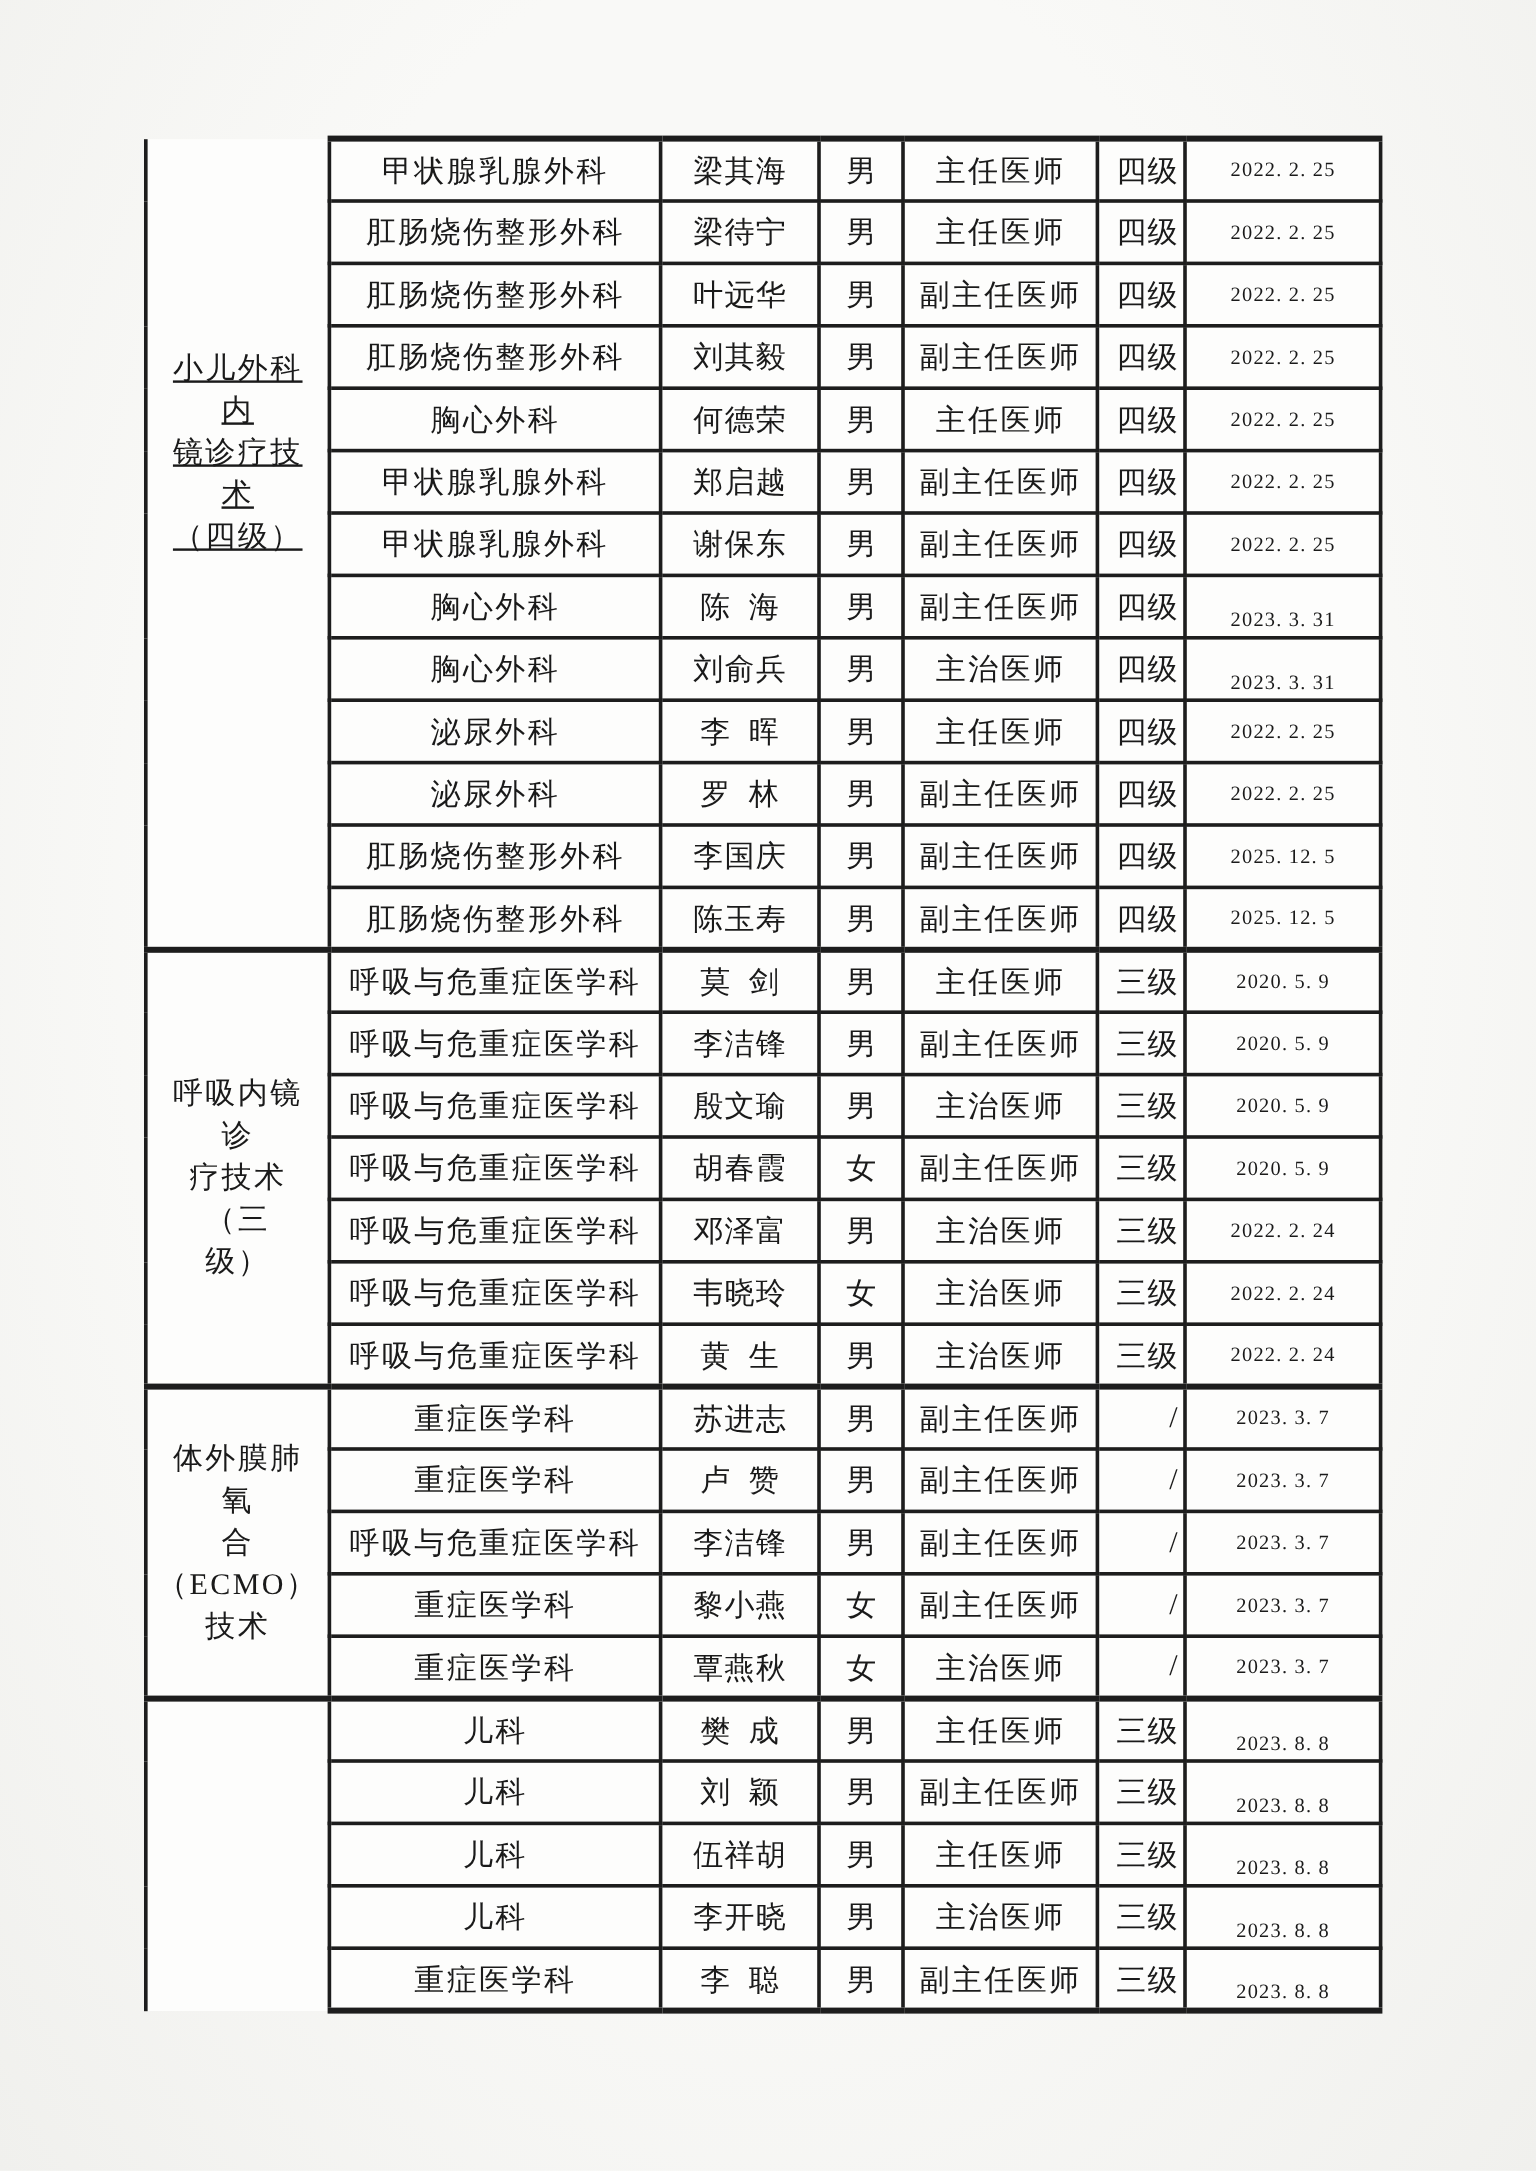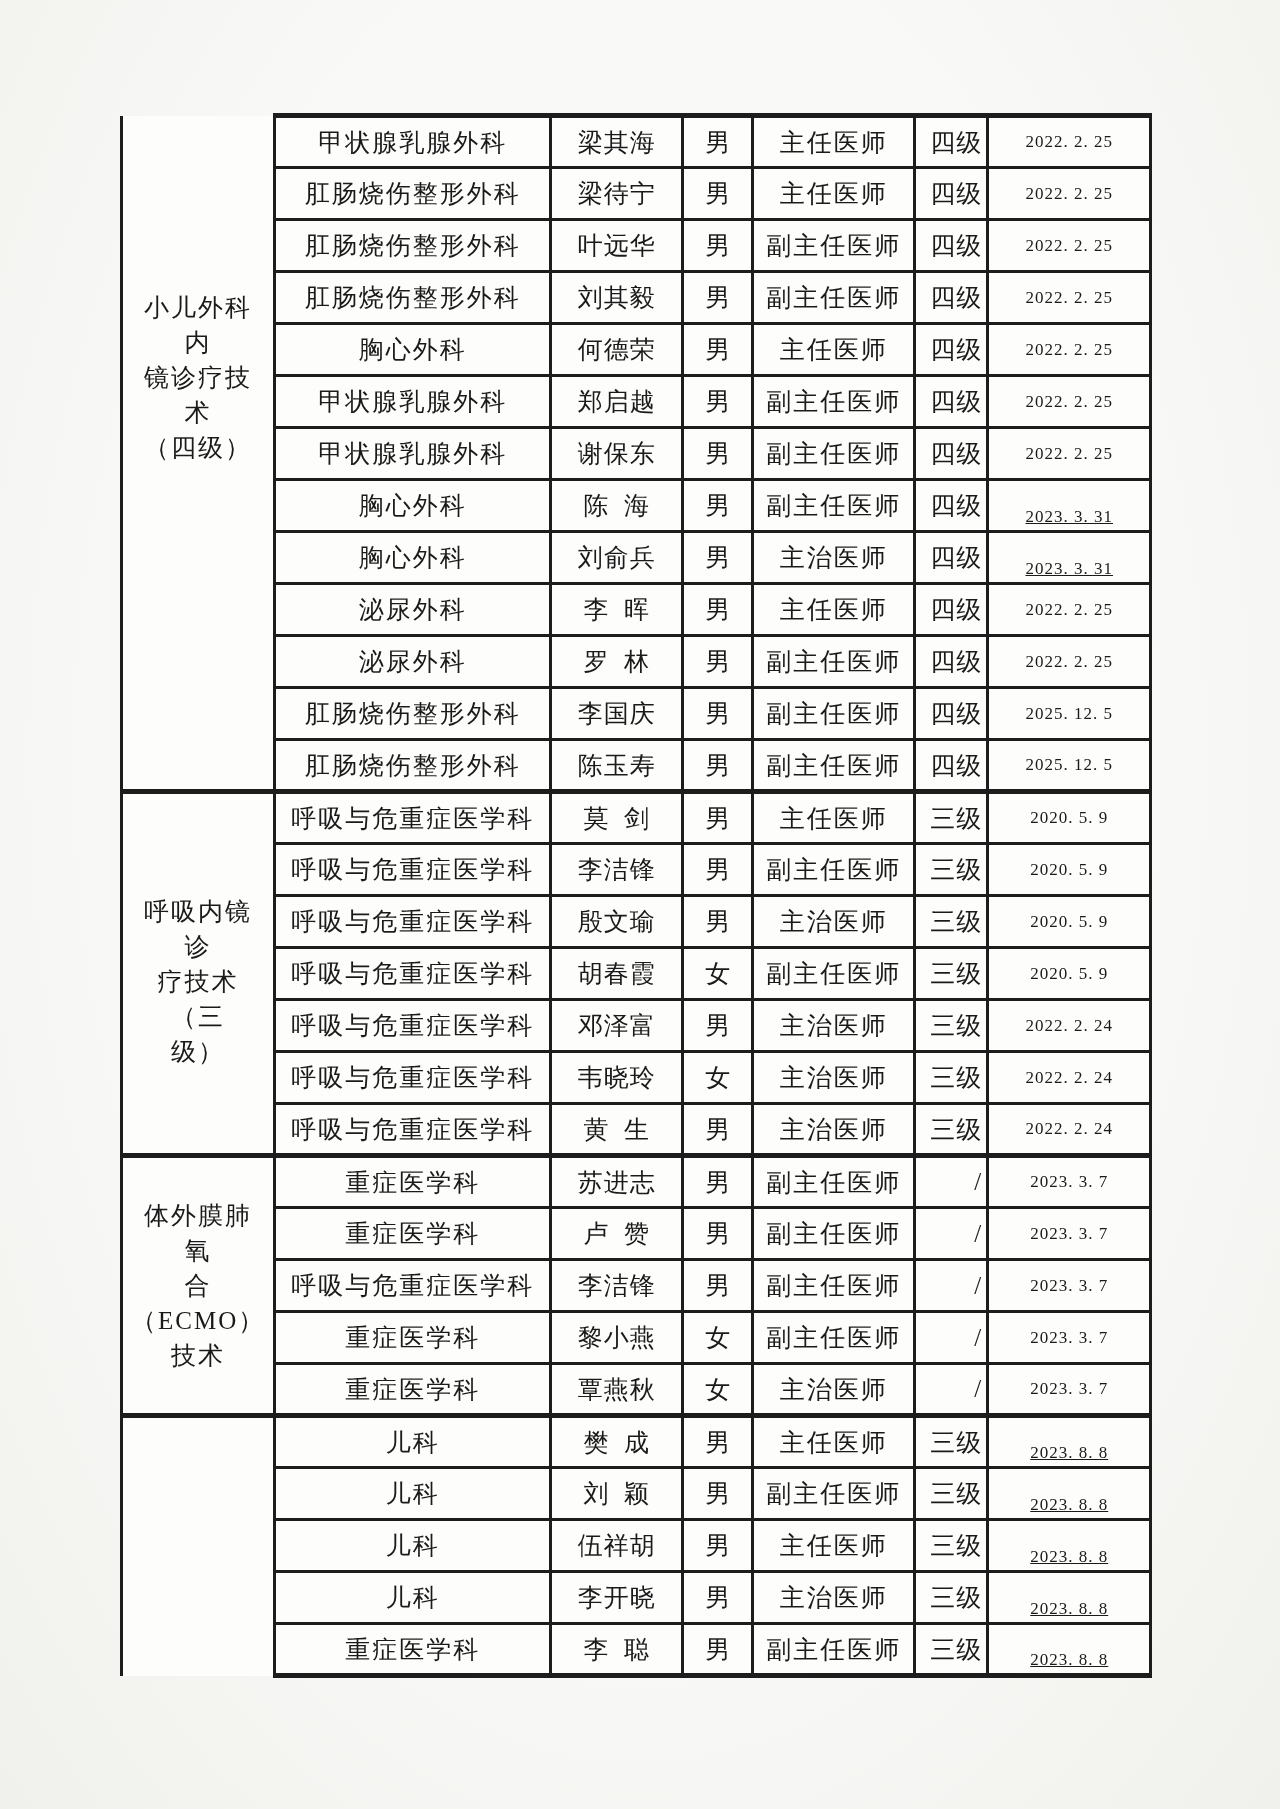--- a/index.html
+++ b/index.html
@@ -27,26 +27,26 @@
     letter-spacing:2px;
     white-space:nowrap;
     overflow:hidden;
   }
   
   .doc-table tr.first-row td{border-top:5px solid #1d1d1d;}
   .doc-table tr.group-start td{border-top:5px solid #1d1d1d;}
   .doc-table tr.last-row td{border-bottom:5px solid #1d1d1d;}
   
   .doc-table td.label-cell{letter-spacing:2px;line-height:35px;padding:0 8px;white-space:normal;}
-  .doc-table tr.first-row td.label-cell{border-top:0;}
+  .doc-table tr.first-row td.label-cell{border-top:0;text-decoration:underline;}
   .doc-table td.label-cell.open-bottom{border-bottom:0;}
   .label-inner{position:relative;}
   .doc-table td.col-name{white-space:pre;letter-spacing:1px;}
   .doc-table td.col-date{letter-spacing:1px;font-size:17px;}
-  .doc-table td.col-date.low{padding-top:22px;text-decoration:underline;}
+  .doc-table td.col-date.low{padding-top:22px;}
   .doc-table td.col-gender{letter-spacing:0;}
   .doc-table td.col-level{letter-spacing:1px;text-align:right;}
 </style>
 </head>
 <body>
 
 <div class="page">
   <table class="doc-table">
     <colgroup>
       <col style="width:143px">

